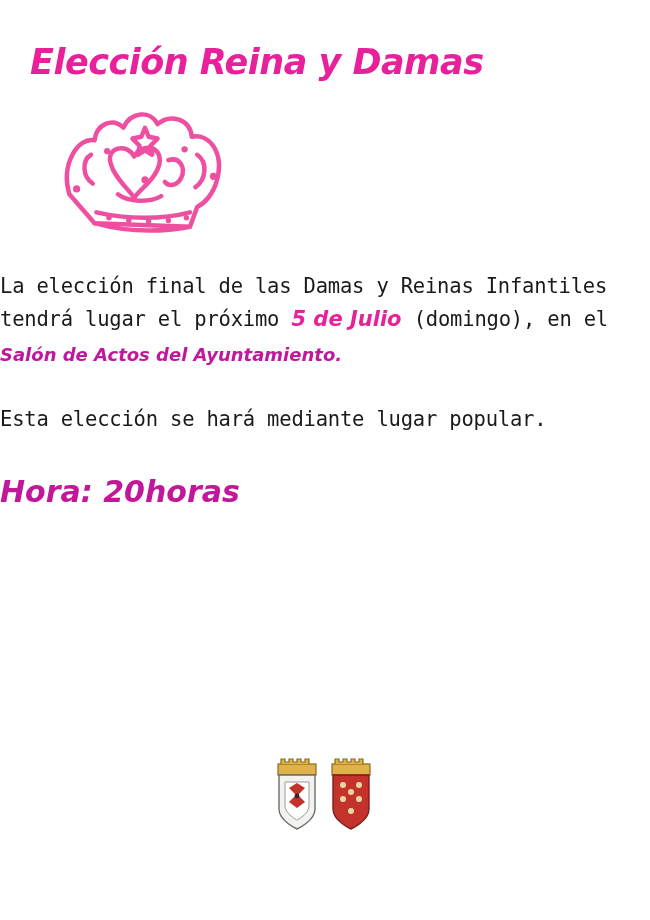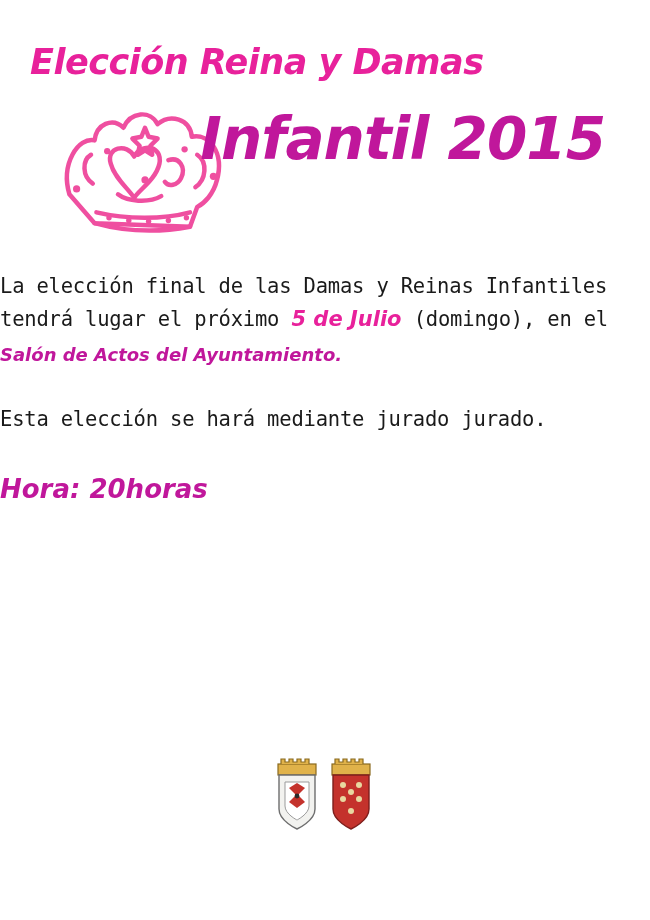--- a/index.html
+++ b/index.html
@@ -96,21 +96,21 @@
     color: #c0179b;
     font-size: 18px;
     letter-spacing: 0;
     margin-top: 2px;
   }
   .hora {
     margin-top: 38px;
     font-family: "DejaVu Sans", sans-serif;
     font-weight: bold;
     font-style: italic;
-    font-size: 26px;
+    font-size: 30px;
     color: #c0179b;
     letter-spacing: 0;
   }
 
   
   .footer-crest {
     position: absolute;
     left: 0;
     bottom: 78px;
     width: 650px;
@@ -156,31 +156,30 @@
           <circle cx="100" cy="88" r="4"></circle>
           <circle cx="60" cy="130" r="3"></circle>
           <circle cx="82" cy="133" r="3"></circle>
           <circle cx="104" cy="134" r="3"></circle>
           <circle cx="126" cy="133" r="3"></circle>
           <circle cx="146" cy="130" r="3"></circle>
         </g>
       </svg>
     </div>
 
-    <div class="title-line2">Infantil 2015</div>
   </div>
 
   <div class="body-text">
 
     <div class="para block1">
       <span>La elección final de las Damas y Reinas Infantiles tendrá lugar el próximo </span><span class="hl-pink">5 de Julio</span><span> (domingo), en el</span>
       <span class="venue">Salón de Actos del Ayuntamiento.</span>
     </div>
 
-    <div class="para block2">Esta elección se hará mediante jurado jurado.</div>
+    <div class="para block2">Esta elección se hará mediante lugar popular.</div>
 
     <div class="hora">Hora: 20horas</div>
 
 
   </div>
 
   <div class="footer-crest">
     <svg class="crest-svg" viewBox="0 0 110 80" width="110" height="80" aria-hidden="true">
 
       <g>

